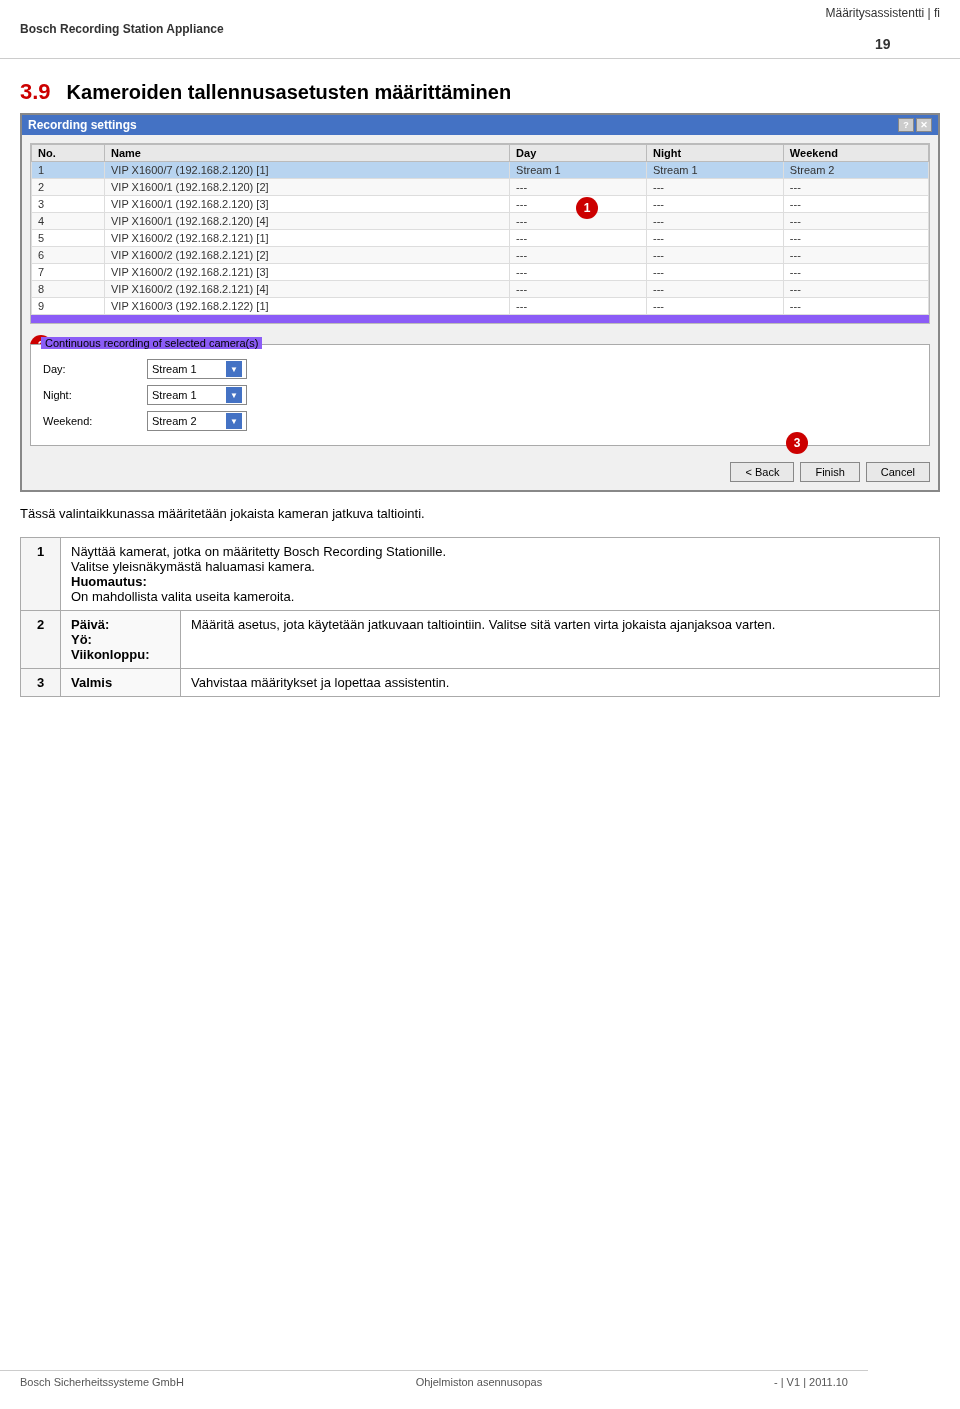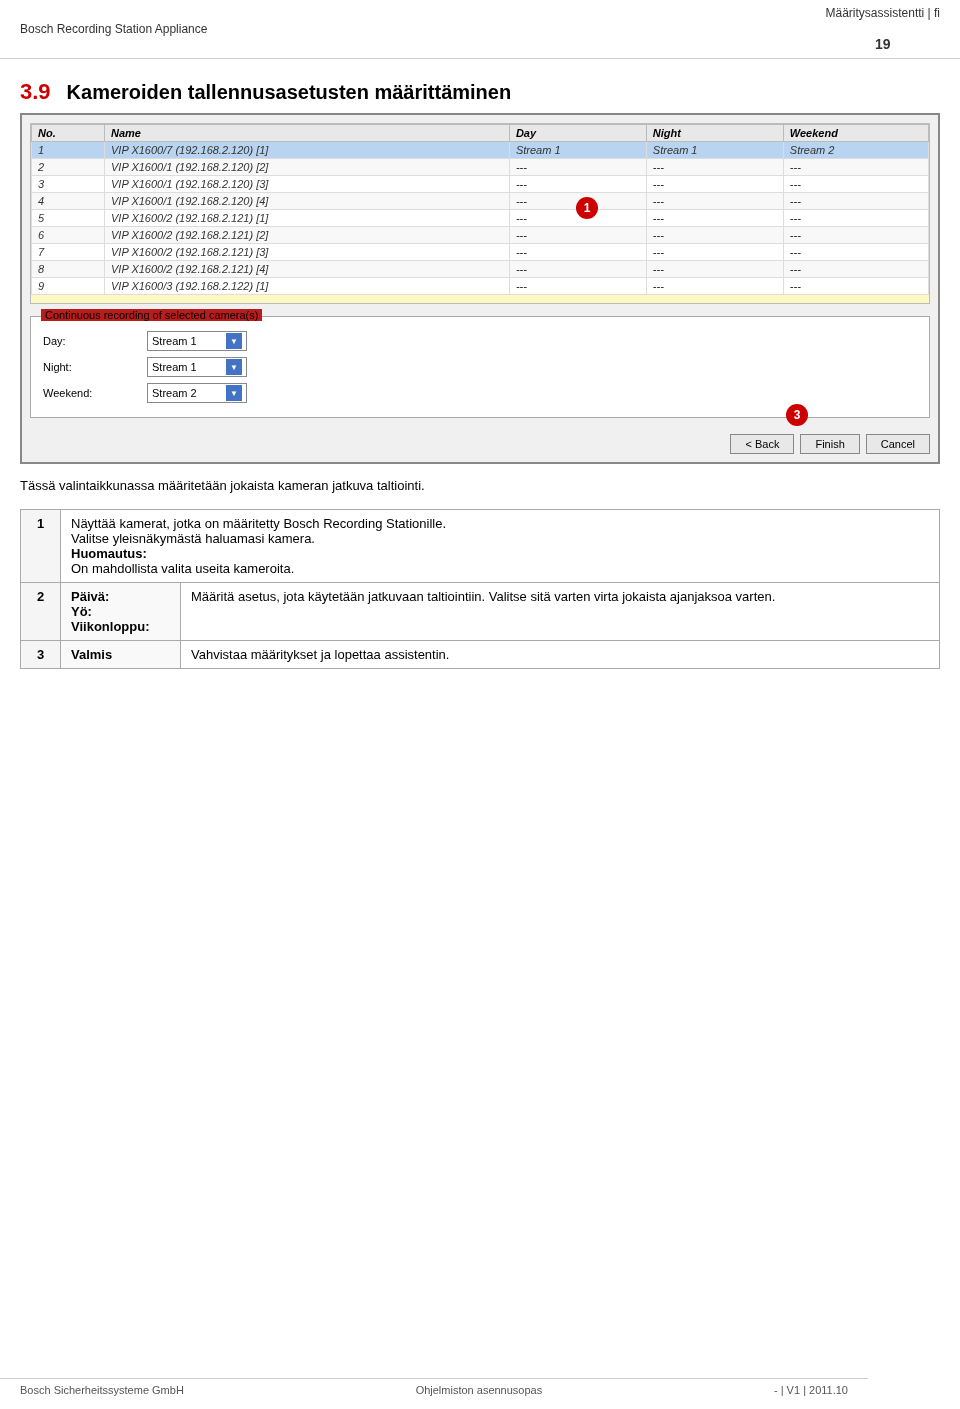--- a/index.html
+++ b/index.html
@@ -15,21 +15,21 @@
     
     .page-header {
       display: flex;
       justify-content: space-between;
       align-items: center;
       padding: 6px 20px;
       border-bottom: 1px solid #ccc;
       font-size: 12px;
       color: #333;
     }
-    .page-header .left { font-weight: normal; }
+    .page-header .left { font-weight: bold; }
     .page-header .right { display: flex; align-items: center; gap: 16px; flex-direction: column; }
     .page-header .page-num { font-weight: bold; font-size: 14px; }
 
     
     .main-content {
       padding: 20px 20px;
     }
 
     
     .section-heading {
@@ -123,21 +123,21 @@
       border: 1px solid #aaa;
       background: #fff;
       padding: 8px 12px;
       position: relative;
       margin-top: 4px;
     }
     .settings-label {
       position: absolute;
       top: -8px;
       left: 10px;
-      background: #b91c1c;
+      background: #8b5cf6;
       padding: 0 4px;
       font-size: 11px;
     }
     .settings-row {
       display: flex;
       align-items: center;
       margin: 6px 0;
       gap: 24px;
     }
     .settings-row label {
@@ -231,21 +231,21 @@
     .info-table .content-cell {
       background: #fff;
     }
     .huomautus {
       font-weight: bold;
     }
 
     
     .page-footer {
       position: fixed;
-      bottom: 8px;
+      bottom: 16px;
       left: 0;
       width: 868px;
       border-top: 1px solid #ccc;
       display: flex;
       justify-content: space-between;
       padding: 5px 20px;
       font-size: 11px;
       color: #555;
       background: #fff;
     }
@@ -257,24 +257,23 @@
     .annot-1 {
       top: 82px;
       right: 340px;
     }
     .annot-2 {
       top: 220px;
       left: 8px;
     }
 
     .camera-list-area {
-      background: #fef9c3;
+      background: #8b5cf6;
       border: 1px solid #bbb;
-      margin-bottom: 12px;
-      font-style: italic;
+      margin-bottom: 20px;
     }
   </style>
 </head>
 <body>
 
 <div class="page-header">
   <span class="left">Bosch Recording Station Appliance</span>
   <div class="right">
     <span>Määritysassistentti | fi</span>
     <span class="page-num">19</span>
@@ -283,20 +282,27 @@
 
 <div class="main-content">
 
   <div class="section-heading">
     <span class="section-number">3.9</span>
     <span class="section-title">Kameroiden tallennusasetusten määrittäminen</span>
   </div>
 
 
   <div class="dialog-window dialog-wrapper">
+    <div class="dialog-titlebar">
+      <span>Recording settings</span>
+      <div class="dialog-titlebar-buttons">
+        <div class="dialog-titlebar-btn">?</div>
+        <div class="dialog-titlebar-btn">✕</div>
+      </div>
+    </div>
 
     <div class="dialog-body">
 
       <div class="annotation-circle annot-1">1</div>
 
       <div class="camera-list-area">
         <table class="camera-table">
           <thead>
             <tr>
               <th>No.</th>

